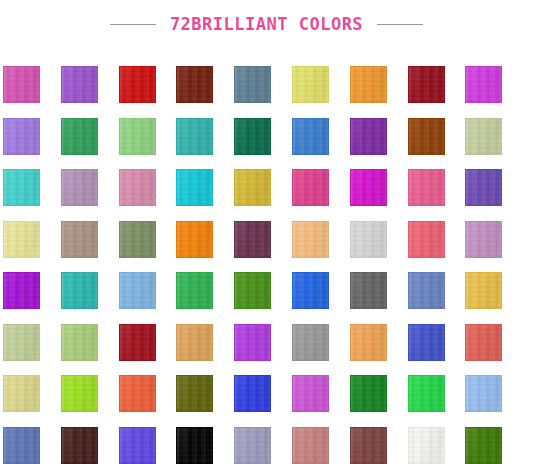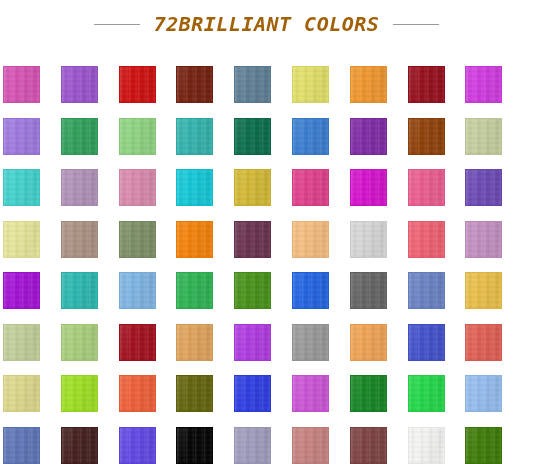--- a/index.html
+++ b/index.html
@@ -36,27 +36,26 @@
   .rule {
     display: block;
     width: 46px;
     height: 0;
     border-top: 1px solid #9a9a9a;
   }
   .rule.left  { margin-top: 1px; }
   .rule.right { margin-top: 1px; }
   .title {
     font-family: "DejaVu Sans Mono", "Liberation Mono", monospace;
-    font-size: 20px;
+    font-size: 17px;
     font-weight: 600;
     letter-spacing: 0.5px;
-    color: #a16207;
+    color: #ec4899;
     white-space: nowrap;
     line-height: 1;
-    font-style: italic;
   }
 
   
   .grid {
     position: absolute;
     left: 3px;
     top: 66px;
     width: 524px;
     display: grid;
     grid-template-columns: repeat(9, 37px);

